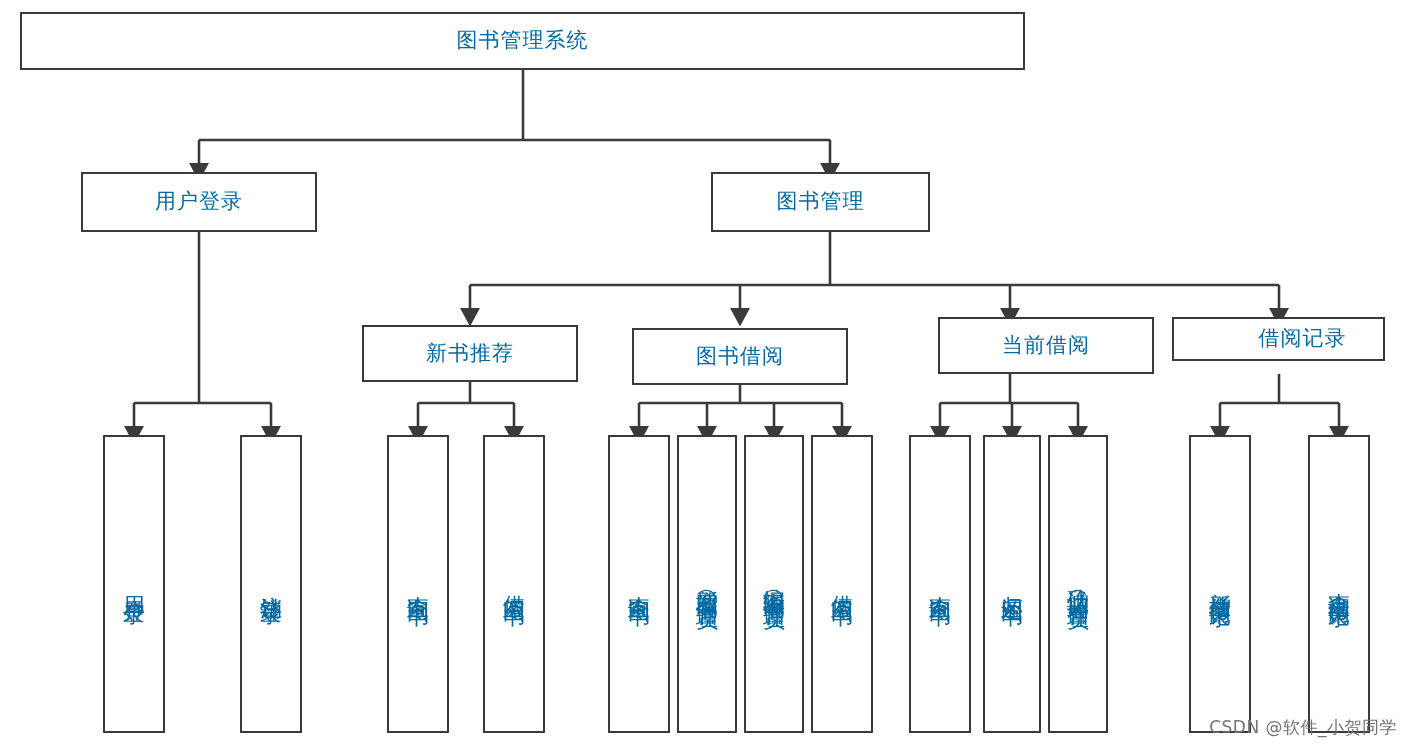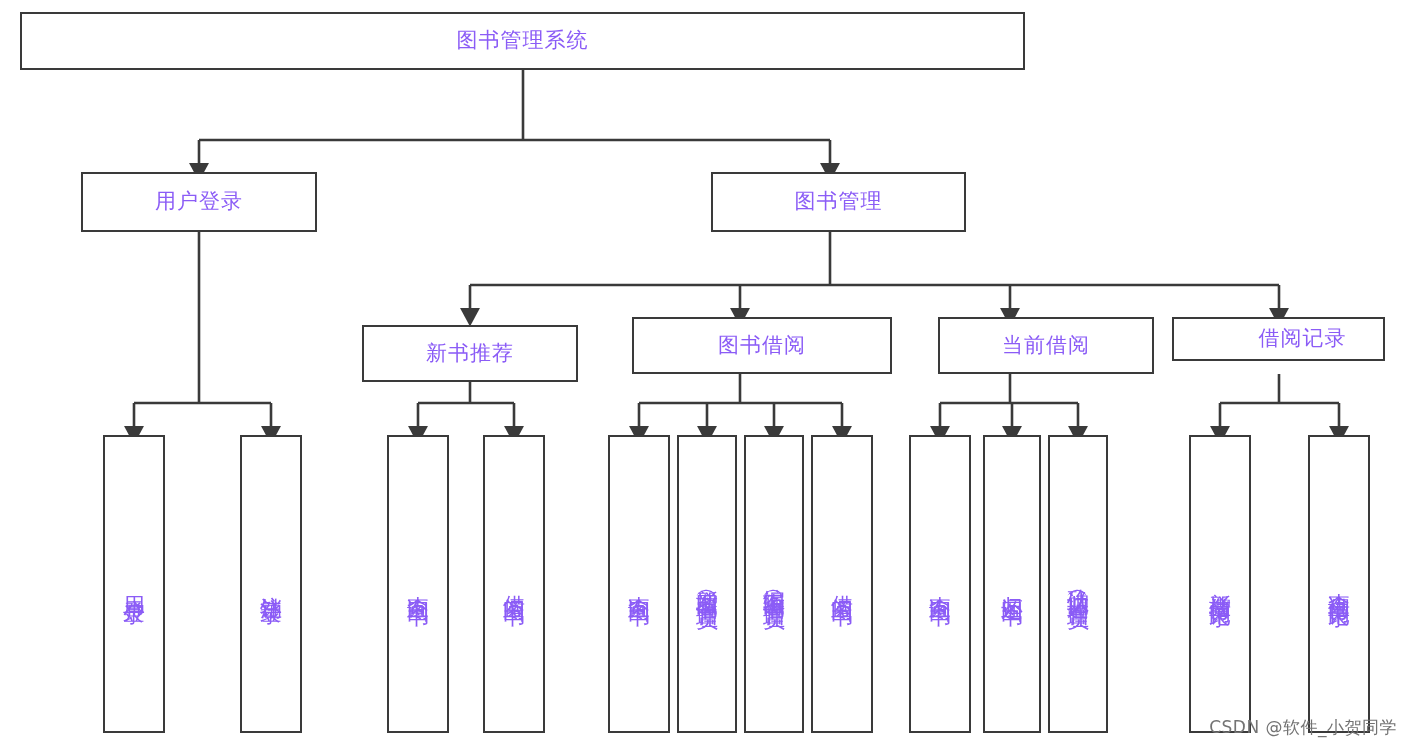--- a/index.html
+++ b/index.html
@@ -25,21 +25,21 @@
     height: 747px;
   }
   .node {
     position: absolute;
     box-sizing: border-box;
     background: #ffffff;
     border: 2.5px solid #3a3a3a;
     display: flex;
     align-items: center;
     justify-content: center;
-    color: #8b5cf6;
+    color: #0369a1;
   }
   .node.h {
     font-size: 21px;
     letter-spacing: 1px;
     line-height: 1.1;
   }
   .node.v {
     font-size: 22px;
     line-height: 1.18;
   }
@@ -113,27 +113,27 @@
       </g>
   </svg>
 
   <div id="node-layer">
       <div class="node h" style="left: 20px; top: 12px; width: 1005px; height: 58px;">
         <span class="htext">图书管理系统</span>
       </div>
       <div class="node h" style="left: 81px; top: 172px; width: 236px; height: 60px;">
         <span class="htext">用户登录</span>
       </div>
-      <div class="node h" style="left: 711px; top: 172px; width: 255px; height: 60px;">
+      <div class="node h" style="left: 711px; top: 172px; width: 219px; height: 60px;">
         <span class="htext">图书管理</span>
       </div>
       <div class="node h" style="left: 362px; top: 317px; width: 216px; height: 57px; margin-top: 8px;">
         <span class="htext">新书推荐</span>
       </div>
-      <div class="node h" style="left: 632px; top: 317px; width: 260px; height: 57px;">
+      <div class="node h" style="left: 632px; top: 328px; width: 216px; height: 57px;">
         <span class="htext">图书借阅</span>
       </div>
       <div class="node h" style="left: 902px; top: 317px; width: 216px; height: 57px; margin-left: 36px;">
         <span class="htext">当前借阅</span>
       </div>
       <div class="node h" style="left: 1172px; top: 317px; width: 213px; height: 44px; padding-left: 48px;">
         <span class="htext">借阅记录</span>
       </div>
       <div class="node v" style="left: 103px; top: 435px; width: 62px; height: 298px;">
         <span class="vtext">用户登录</span>

